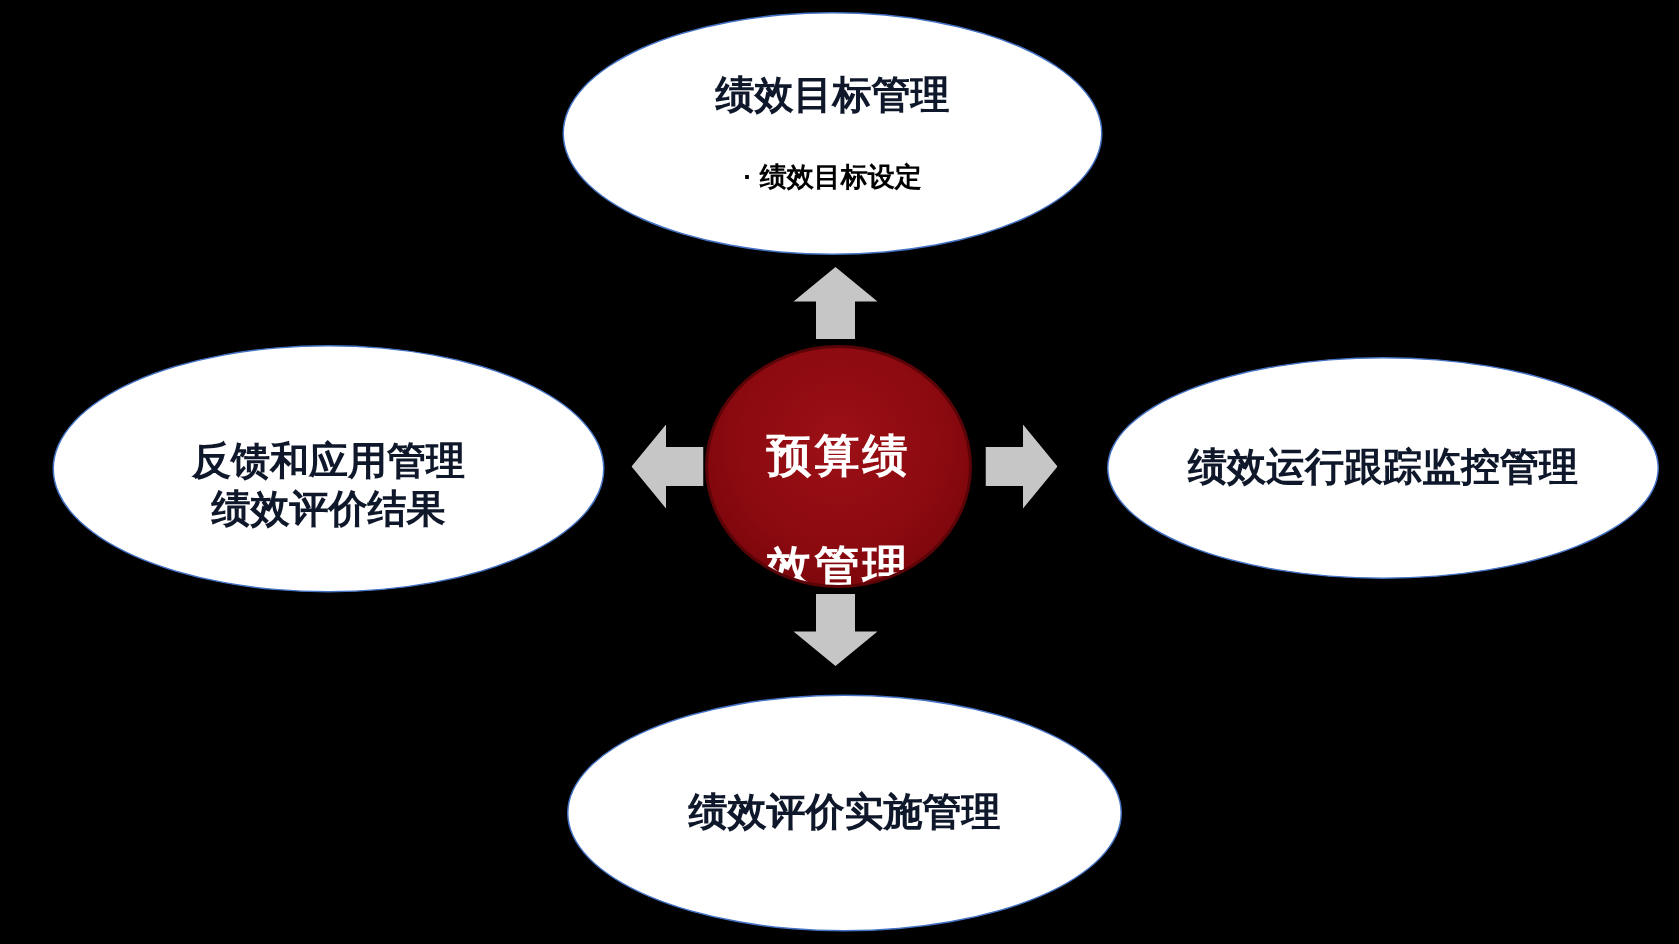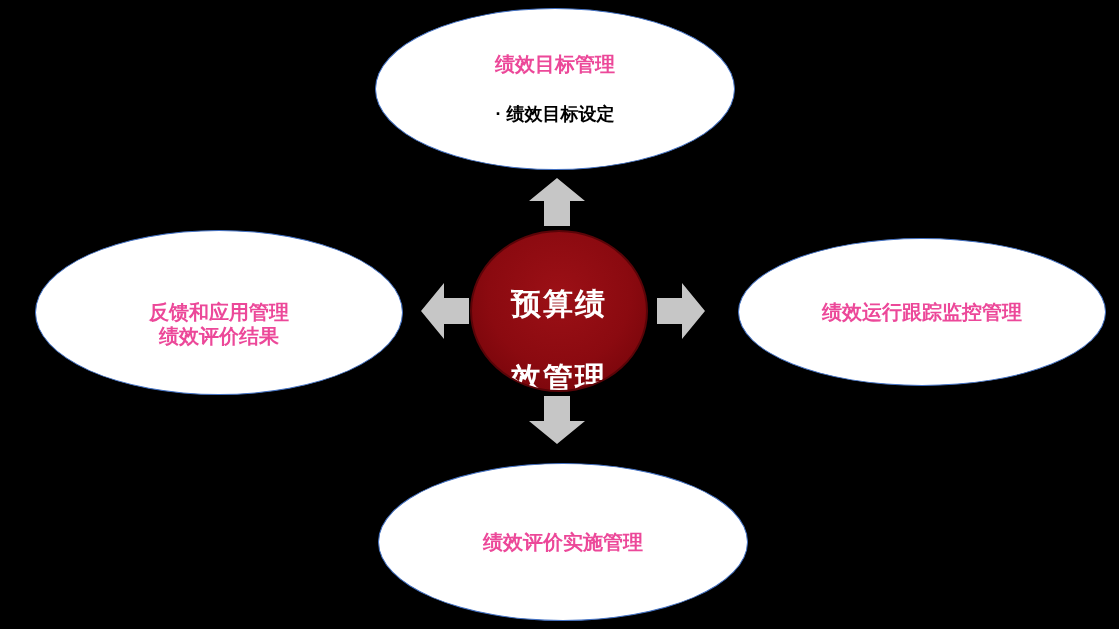--- a/index.html
+++ b/index.html
@@ -20,23 +20,23 @@
     background: #ffffff;
     border: 1px solid #4472c4;
     border-radius: 50%;
     display: flex;
     flex-direction: column;
     align-items: center;
     justify-content: center;
     box-sizing: border-box;
   }
   .node-title {
-    color: #ec4899;
+    color: #0f172a;
     font-weight: bold;
-    font-size: 20px;
+    font-size: 26px;
     text-align: right;
     line-height: 1.2;
   }
   .node-bullet {
     color: #000000;
     font-weight: bold;
     font-size: 18px;
     text-align: right;
     margin-top: 26px;
   }

